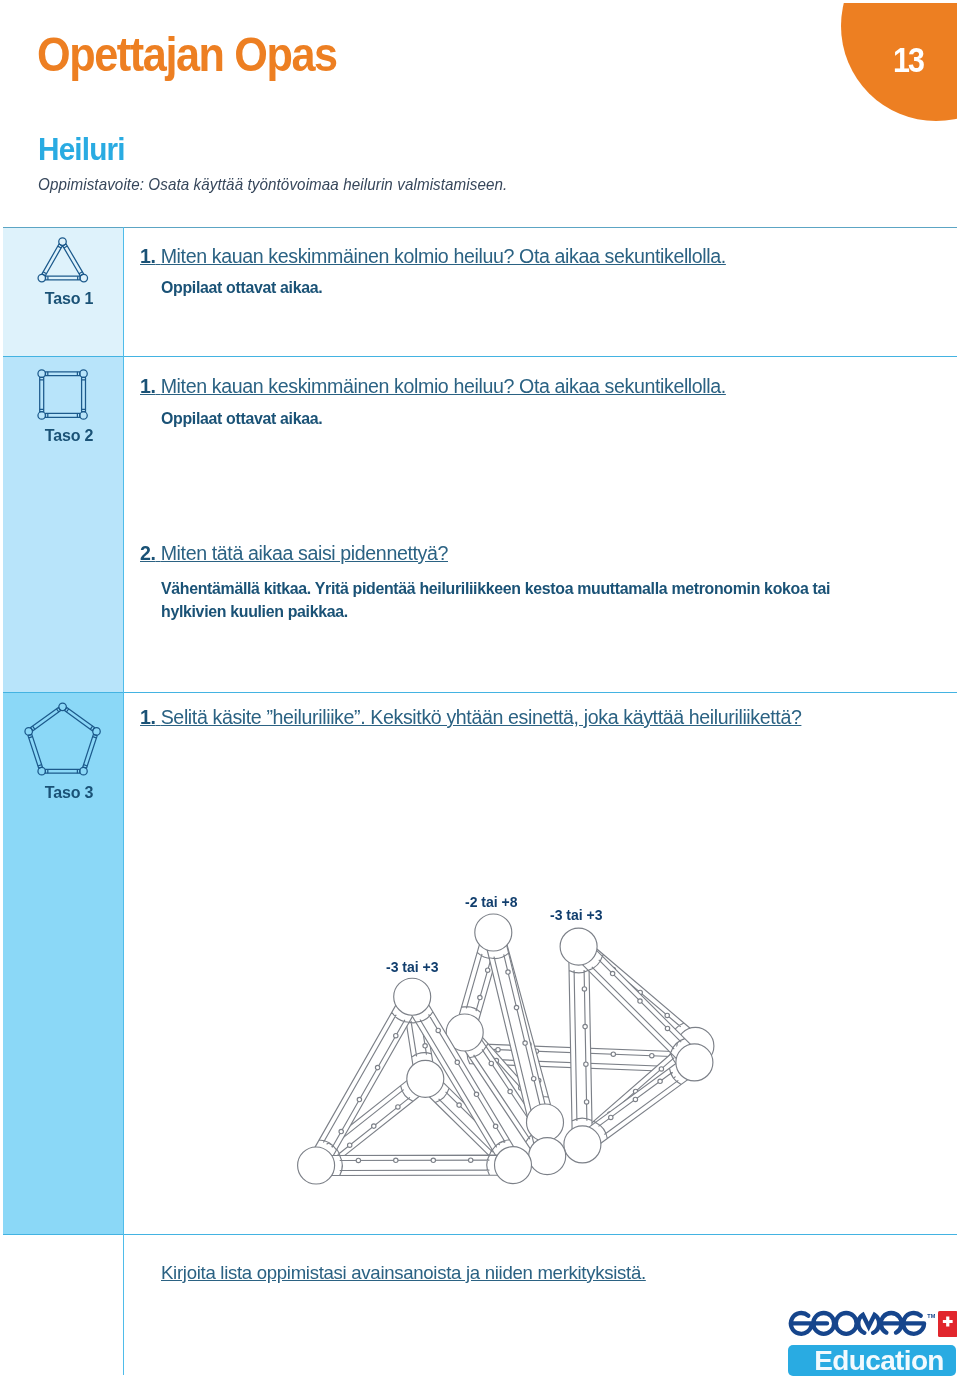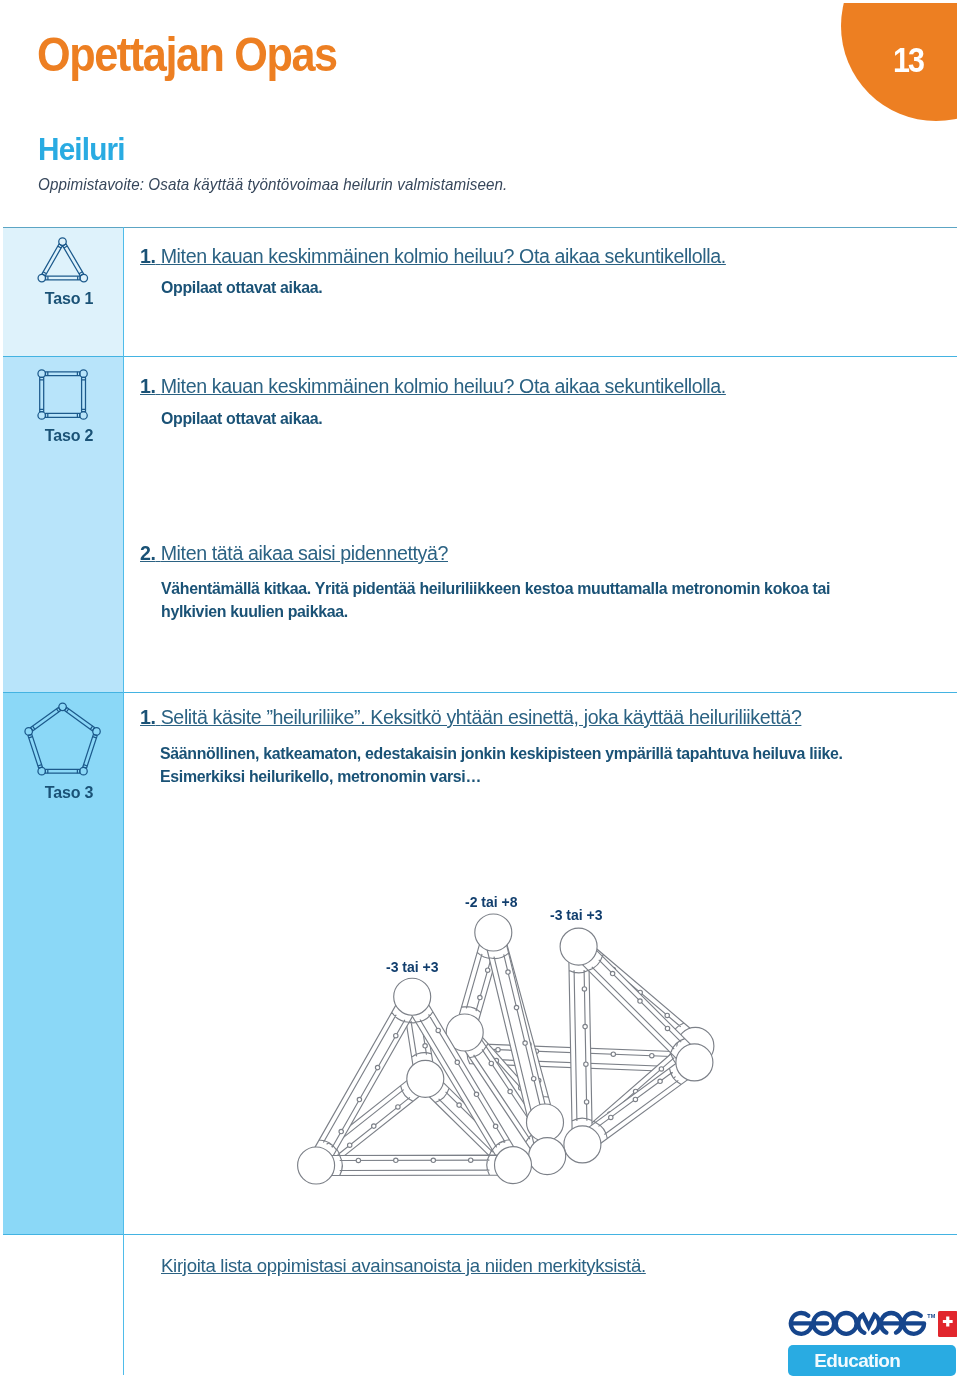--- a/index.html
+++ b/index.html
@@ -23,22 +23,22 @@
   .icon{position:absolute;}
 
   .q{position:absolute;font-size:19.6px;color:#2B6283;line-height:23.3px;letter-spacing:-0.38px;text-decoration:underline;}
   .q b{font-weight:bold;color:#1A5276;}
   .ans{position:absolute;font-size:15.9px;color:#1A5276;font-weight:bold;line-height:22.5px;letter-spacing:-0.32px;}
   .brand{position:absolute;left:786px;top:1308px;width:174px;height:70px;}
   .brand-word{position:absolute;left:1.5px;top:1px;transform:scale(0.995);transform-origin:0 0;}
   .tm{position:absolute;left:141.2px;top:5.7px;font-size:5.5px;line-height:5.2px;font-weight:bold;color:#16458C;letter-spacing:0.2px;}
   .swiss{position:absolute;left:151.5px;top:2.6px;}
   .edu-bar{position:absolute;left:1.5px;top:37.3px;width:168px;height:30.7px;background:#29ABE2;border-radius:5px;}
-  .edu-bar span{position:absolute;left:26.8px;top:0.5px;font-size:19px;line-height:30px;font-weight:bold;color:#F2FAFE;letter-spacing:-0.65px;}
-  .fnote{font-size:18.6px;letter-spacing:-0.3px;}
+  .edu-bar span{position:absolute;left:26.8px;top:0.5px;font-size:28px;line-height:30px;font-weight:bold;color:#F2FAFE;letter-spacing:-0.65px;}
+  .fnote{font-size:18.6px;letter-spacing:-0.3px;margin-top:7px;}
   .mlabel{position:absolute;font-size:14px;font-weight:bold;color:#123F6E;line-height:14px;}
   .diagram{position:absolute;left:280px;top:905px;width:450px;height:290px;pointer-events:none;}
 </style>
 </head>
 <body>
 
 <div class="page">
 
   <div class="corner-shape">
     <svg width="119" height="119" viewBox="0 0 119 119">
@@ -111,21 +111,20 @@
   <div class="q" style="left:140px;top:542px;width:790px">
     <b>2.</b>
     <span>Miten tätä aikaa saisi pidennettyä?</span>
   </div>
   <div class="ans" style="left:161px;top:578px;width:725px">Vähentämällä kitkaa. Yritä pidentää heiluriliikkeen kestoa muuttamalla metronomin kokoa tai hylkivien kuulien paikkaa.</div>
 
   <div class="q" style="left:140px;top:706px;width:800px">
     <b>1.</b>
     <span>Selitä käsite ”heiluriliike”. Keksitkö yhtään esinettä, joka käyttää heiluriliikettä?</span>
   </div>
-  <div class="ans" style="left:160px;top:743px;width:690px">Säännöllinen, katkeamaton, edestakaisin jonkin keskipisteen ympärillä tapahtuva heiluva liike. Esimerkiksi heilurikello, metronomin varsi…</div>
 
 
   <div class="diagram">
     <svg width="450" height="290" viewBox="280 905 450 290" fill="#ffffff" stroke="#7C8088" stroke-width="1.15" stroke-linejoin="round">
 <g>
           <path d="M469.7 1063.6L678.9 1071.8A18.5 18.5 0 0 0 679.7 1051.8L470.5 1043.6A18.5 18.5 0 0 0 469.7 1063.6ZM478.2 1063.9A21.3 21.3 0 0 0 479.0 1043.9M670.4 1071.5A21.3 21.3 0 0 1 671.2 1051.5M478.8 1048.9L671.0 1056.5M478.4 1058.9L670.6 1066.5"></path>
           <circle cx="498.0" cy="1049.7" r="2.2"></circle>
           <circle cx="536.4" cy="1051.2" r="2.2"></circle>
           <circle cx="574.9" cy="1052.7" r="2.2"></circle>
           <circle cx="613.3" cy="1054.2" r="2.2"></circle>

